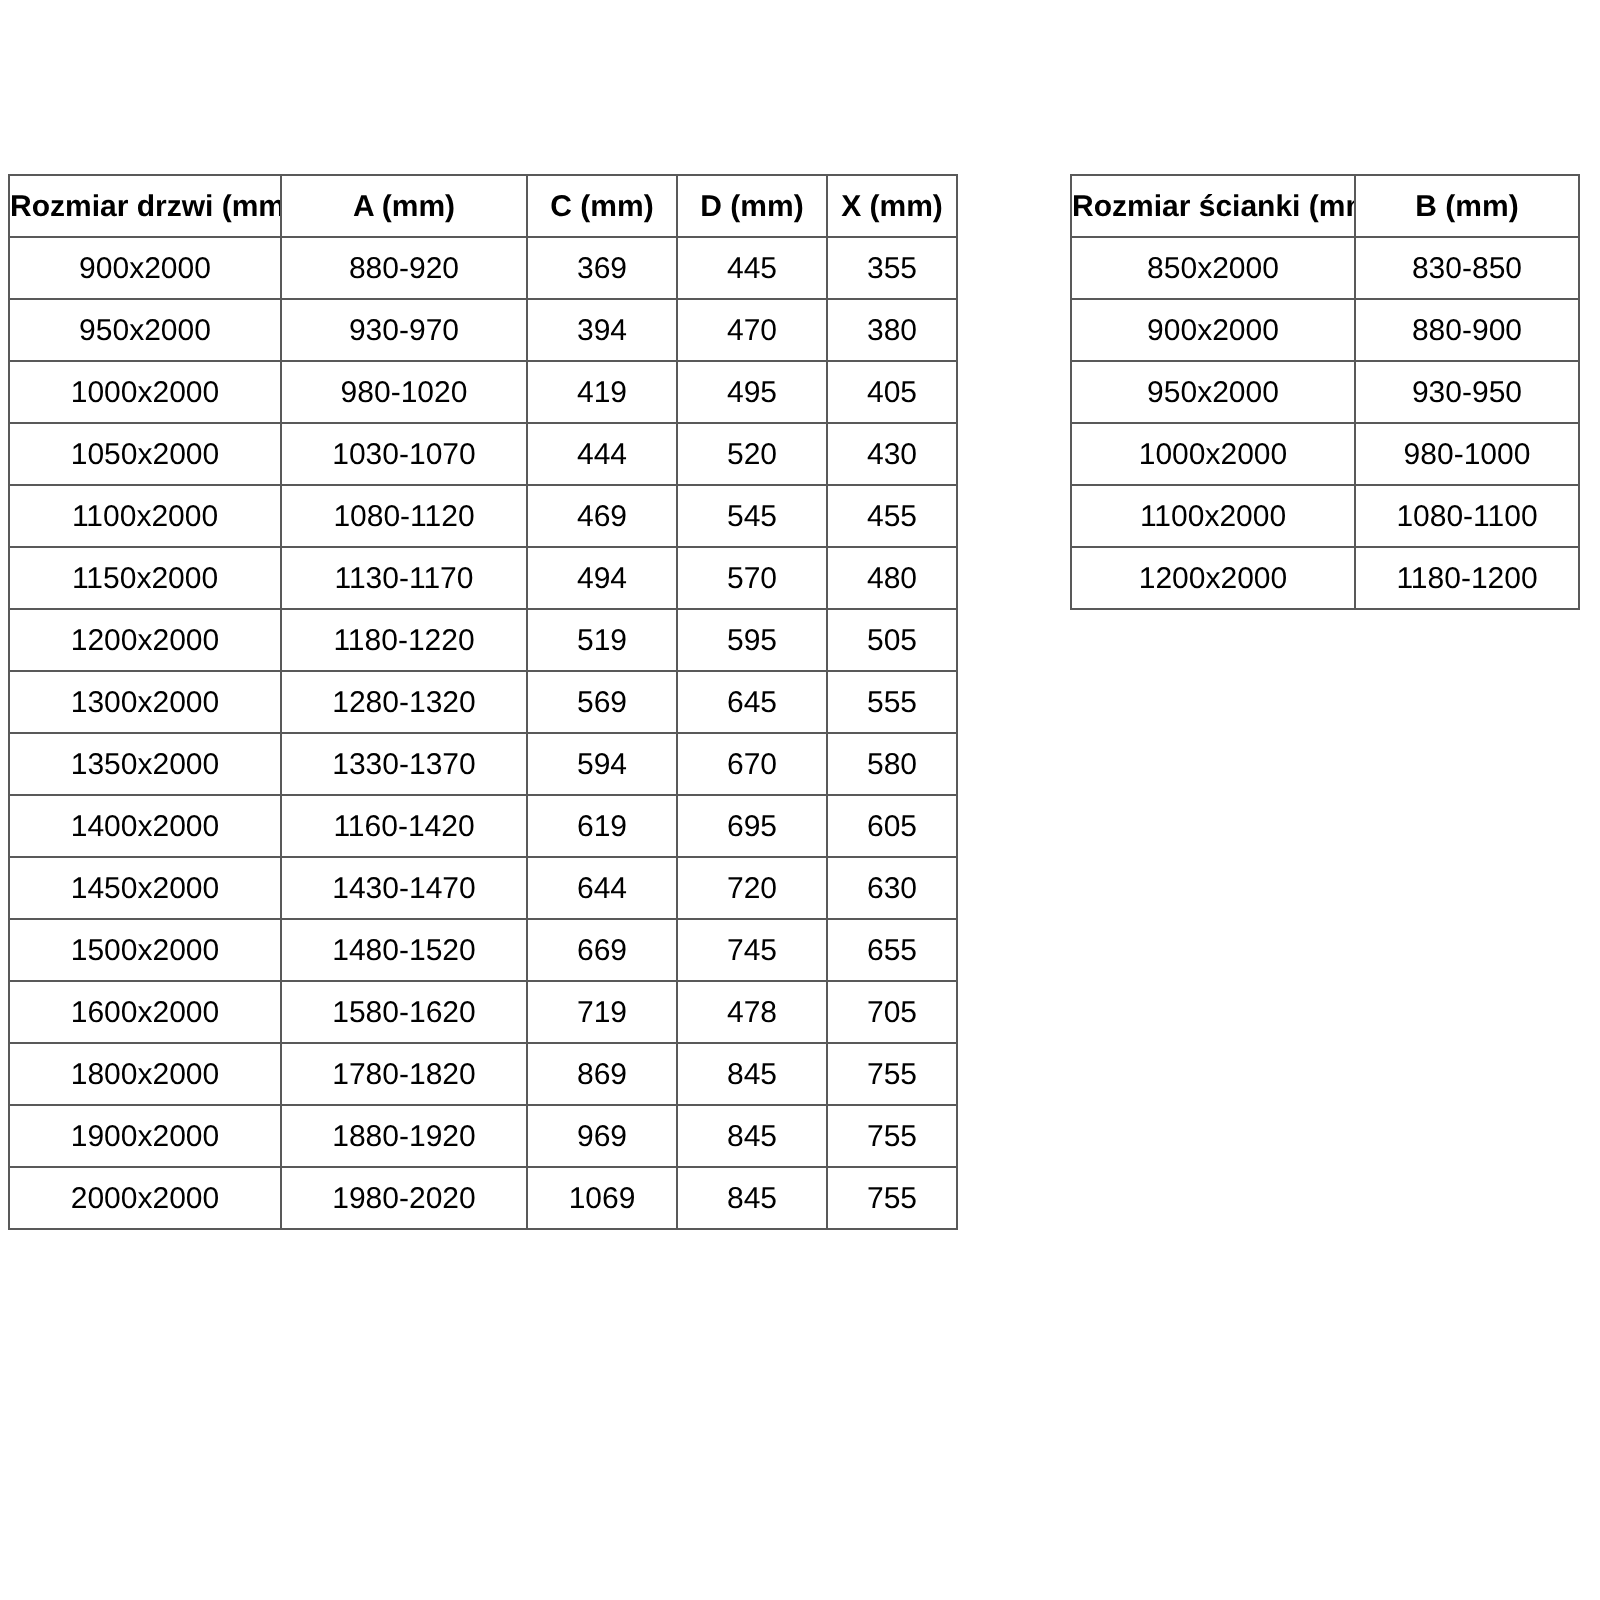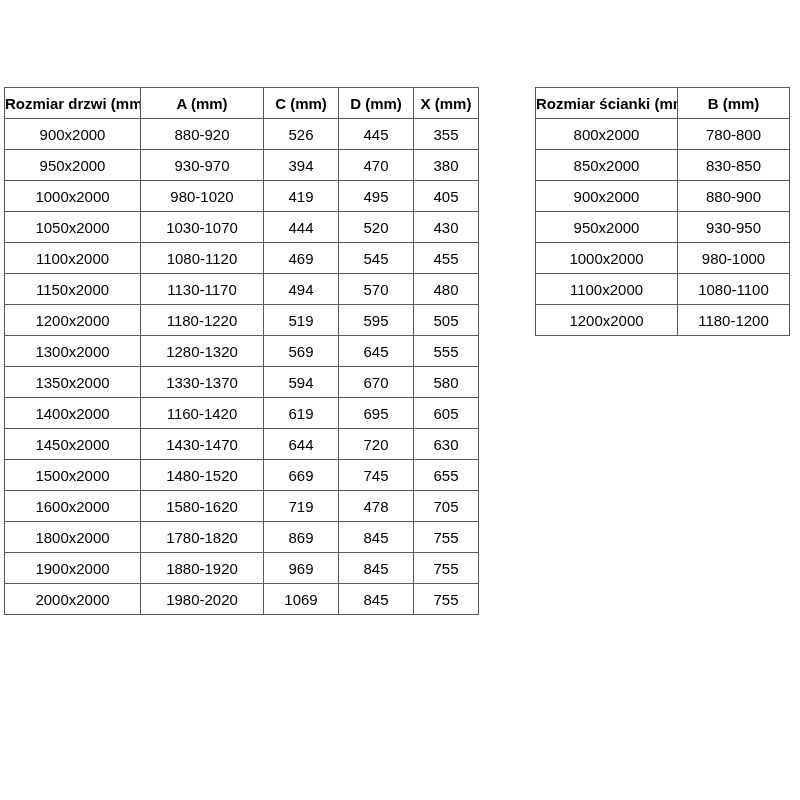--- a/index.html
+++ b/index.html
@@ -77,21 +77,21 @@
           <th>A (mm)</th>
           <th>C (mm)</th>
           <th>D (mm)</th>
           <th>X (mm)</th>
         </tr>
       </thead>
       <tbody>
         <tr>
           <td>900x2000</td>
           <td>880-920</td>
-          <td>526</td>
+          <td>369</td>
           <td>445</td>
           <td>355</td>
         </tr>
         <tr>
           <td>950x2000</td>
           <td>930-970</td>
           <td>394</td>
           <td>470</td>
           <td>380</td>
         </tr>
@@ -202,24 +202,20 @@
         <col class="c1">
     </colgroup>
   <thead>
         <tr>
           <th>Rozmiar ścianki (mm)</th>
           <th>B (mm)</th>
         </tr>
       </thead>
       <tbody>
         <tr>
-          <td>800x2000</td>
-          <td>780-800</td>
-        </tr>
-        <tr>
           <td>850x2000</td>
           <td>830-850</td>
         </tr>
         <tr>
           <td>900x2000</td>
           <td>880-900</td>
         </tr>
         <tr>
           <td>950x2000</td>
           <td>930-950</td>

